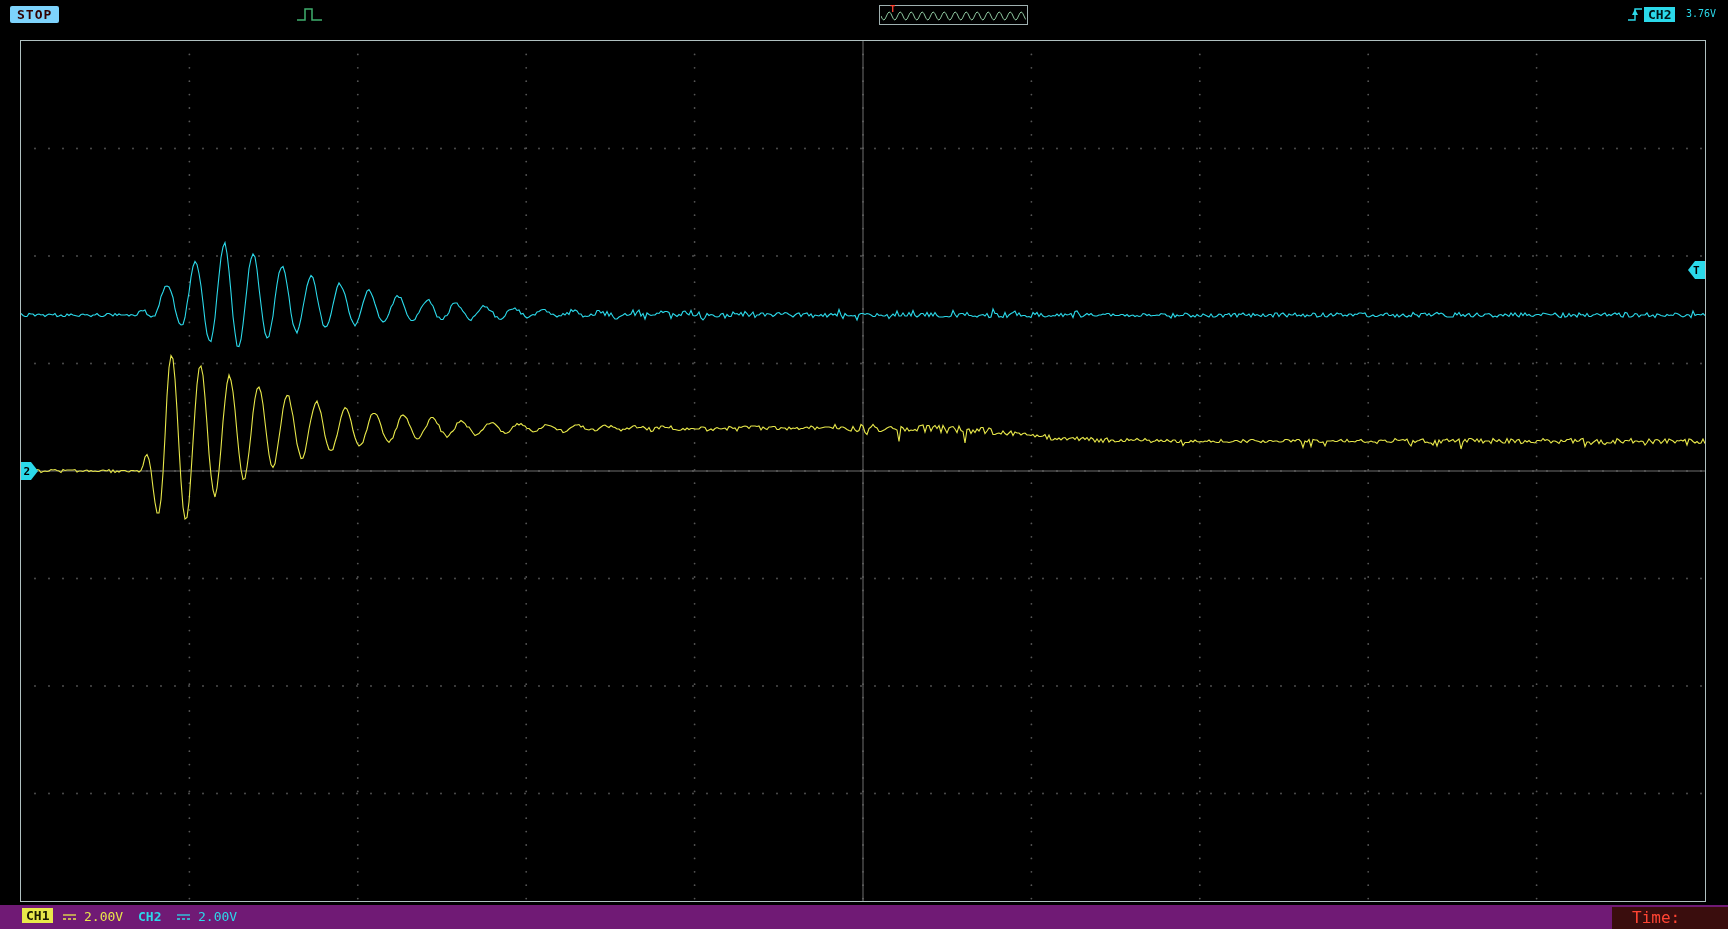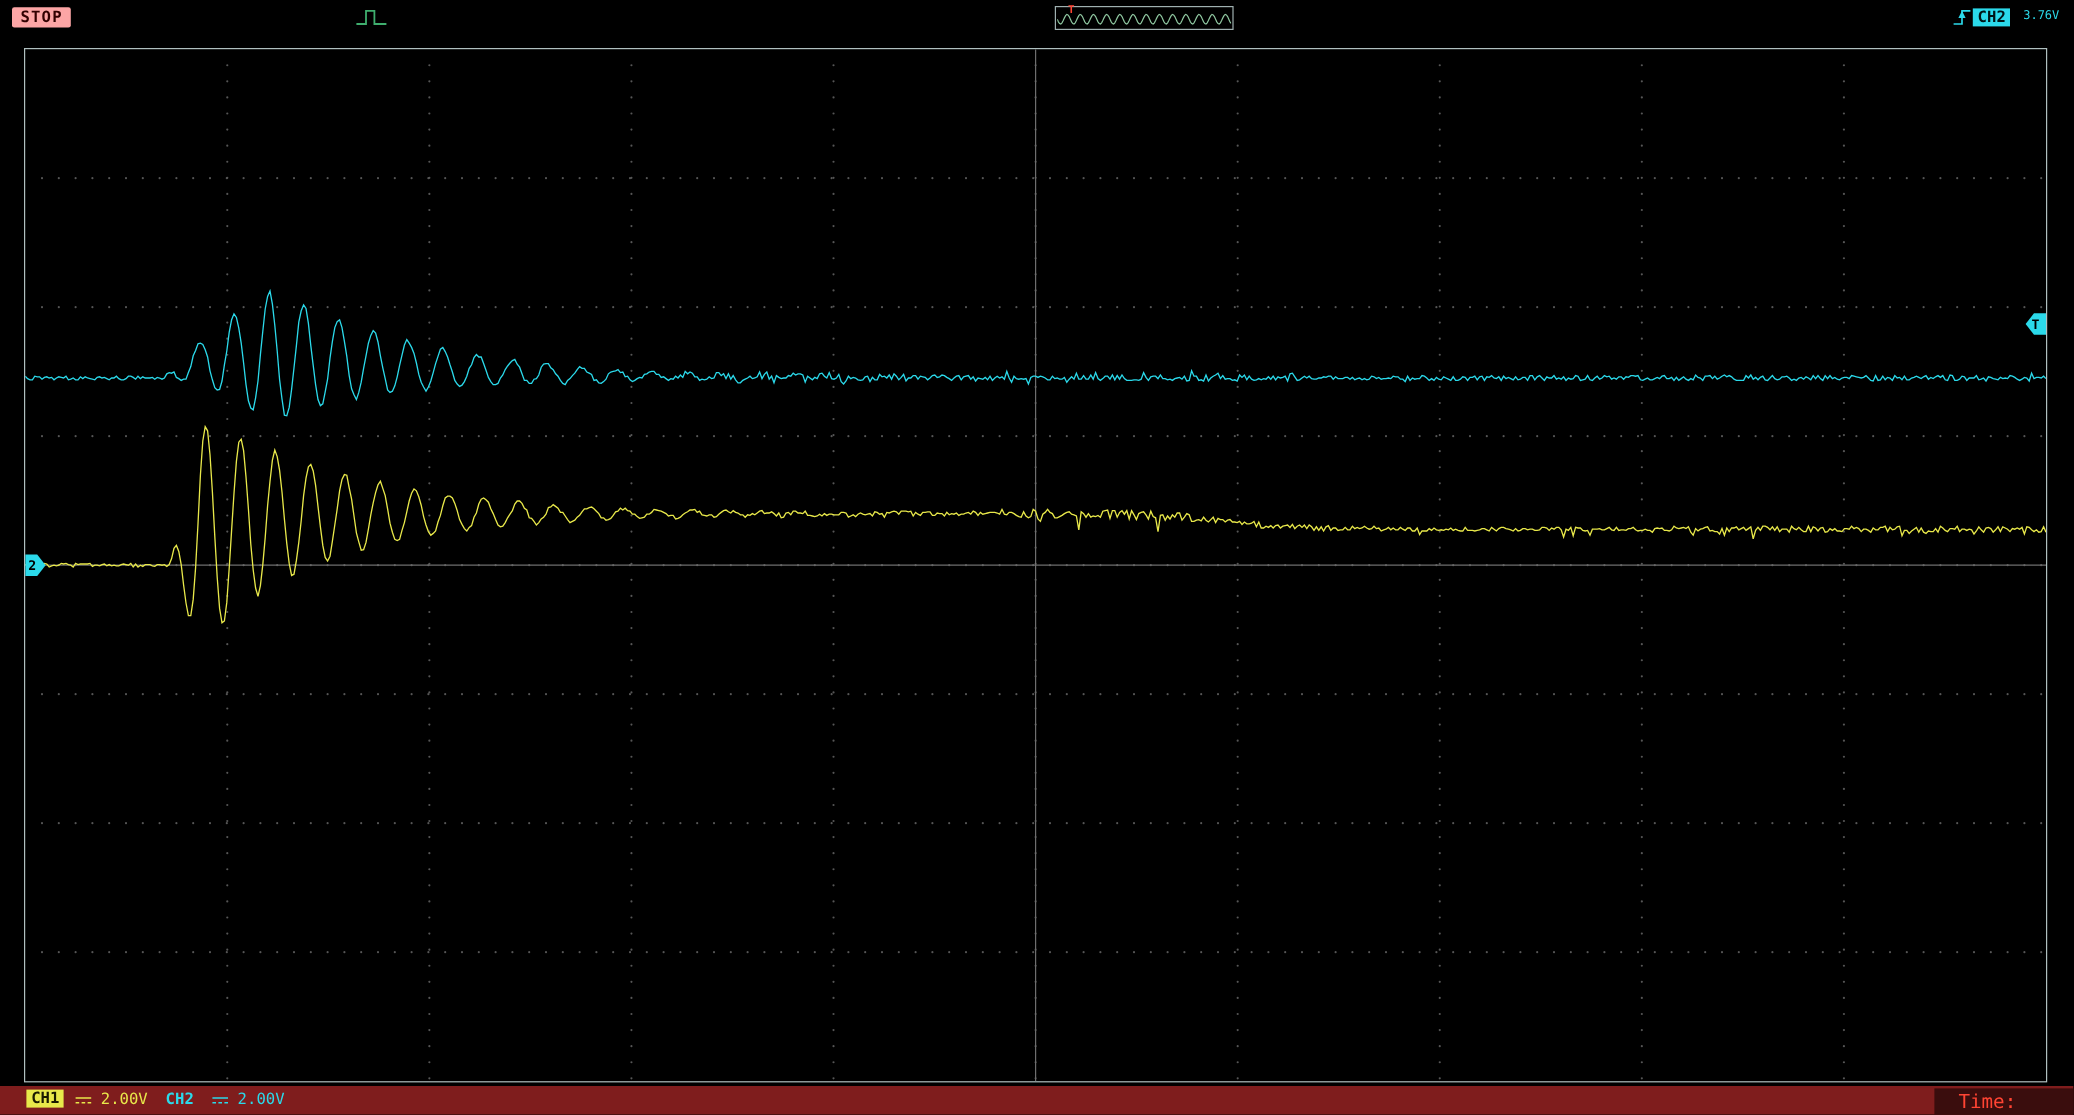--- a/index.html
+++ b/index.html
@@ -5,21 +5,21 @@
   html,body{margin:0;padding:0;}
   body{
     width:1728px;height:929px;position:relative;overflow:hidden;
     background:#000;color:#ccc;
     font-family:"DejaVu Sans Mono","Liberation Mono",monospace;
   }
   
   .topbar{position:absolute;left:0;top:0;width:1728px;height:40px;background:#000;}
   .stop-badge{
     position:absolute;left:10px;top:6px;padding:1px 7px;
-    background:#fca5a5;color:#320000;font-weight:bold;font-size:13px;letter-spacing:1px;border-radius:2px;
+    background:#7dd3fc;color:#320000;font-weight:bold;font-size:13px;letter-spacing:1px;border-radius:2px;
   }
   .pulse-icon{position:absolute;left:296px;top:6px;}
   .preview-box{
     position:absolute;left:879px;top:5px;width:147px;height:18px;
     border:1px solid #9fb0b0;background:#000;
   }
   .preview-t{
     position:absolute;left:10px;top:-1px;color:#ff4433;font-size:9px;font-weight:bold;line-height:9px;
   }
   #preview-svg{position:absolute;left:1px;top:1px;}
@@ -29,21 +29,21 @@
     background:#2bd9ea;color:#001416;font-weight:bold;font-size:13px;
   }
   .trig-lvl{position:absolute;left:1686px;top:8px;color:#2bd9ea;font-size:10px;}
   
   .screen{
     position:absolute;left:20px;top:40px;width:1684px;height:860px;
     border:1px solid #b0c0c0;background:#000;
   }
   #screen-svg{display:block;}
   
-  .bottombar{position:absolute;left:0;top:905px;width:1728px;height:24px;background:#7f1d1d;}
+  .bottombar{position:absolute;left:0;top:905px;width:1728px;height:24px;background:#701a75;}
   .ch1-badge{
     position:absolute;left:22px;top:3px;padding:0 4px;
     background:#e8e84a;color:#1a1a00;font-weight:bold;font-size:13px;
   }
   .c1-sym{position:absolute;left:62px;top:7px;}
   .c1-val{position:absolute;left:84px;top:4px;color:#e8e84a;font-size:13px;}
   .ch2-label{position:absolute;left:138px;top:4px;color:#2bd9ea;font-size:13px;font-weight:bold;}
   .c2-sym{position:absolute;left:176px;top:7px;}
   .c2-val{position:absolute;left:198px;top:4px;color:#2bd9ea;font-size:13px;}
   .time-badge{

